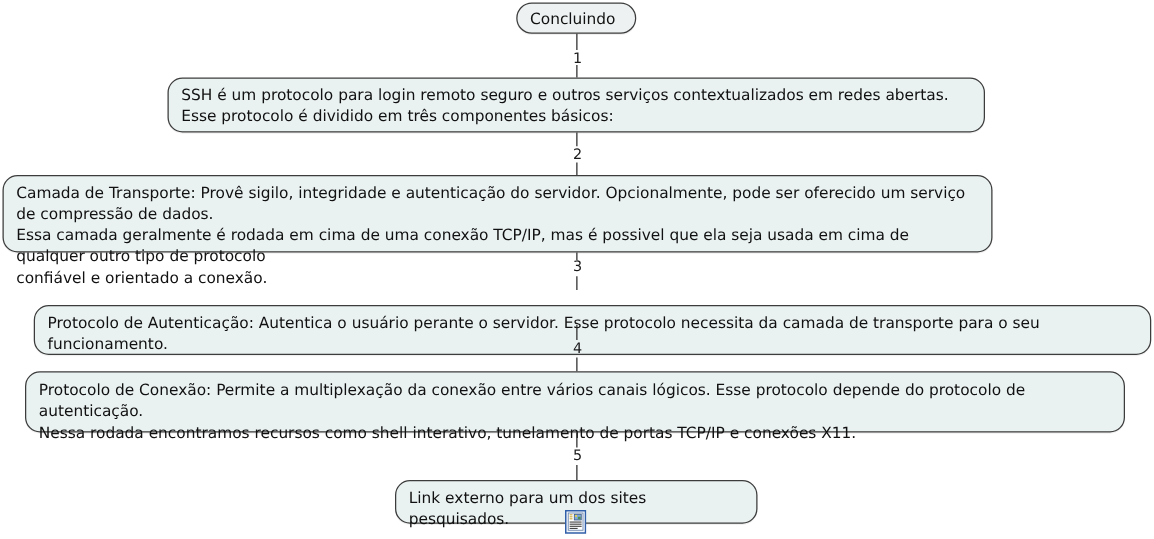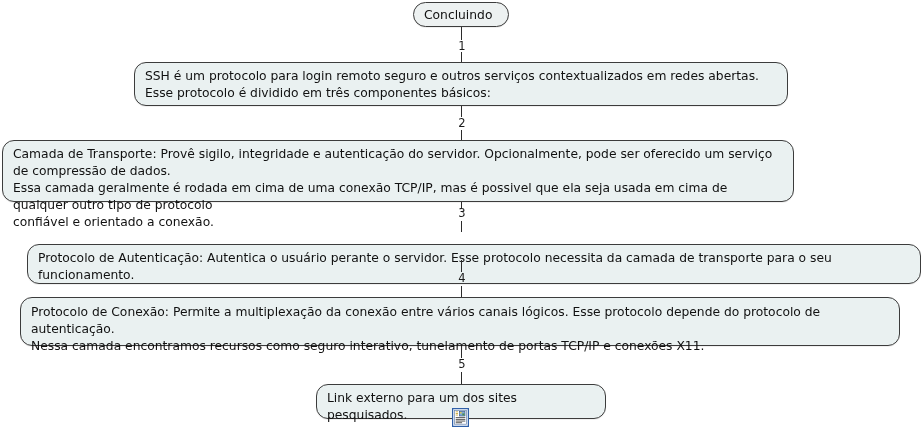--- a/index.html
+++ b/index.html
@@ -93,21 +93,21 @@
   <div class="conn-num" style="left:452px; top:207px;">3</div>
   <div class="conn" style="left:461px; top:221px; height:11px;"></div>
 
   <div class="node" style="left:14px; top:244px; width:894px; height:40px; padding-top:5px;margin-left:13px;">Protocolo de Autenticação: Autentica o usuário perante o servidor. Esse protocolo necessita da camada de transporte para o seu funcionamento.</div>
 
   <div class="conn" style="left:461px; top:260px; height:12px;"></div>
   <div class="conn-num" style="left:452px; top:272px;">4</div>
   <div class="conn" style="left:461px; top:286px; height:11px;"></div>
 
   <div class="node" style="left:20px; top:297px; width:880px; height:49px; padding-top:6px;">Protocolo de Conexão: Permite a multiplexação da conexão entre vários canais lógicos. Esse protocolo depende do protocolo de autenticação.
-Nessa camada encontramos recursos como seguro interativo, tunelamento de portas TCP/IP e conexões X11.</div>
+Nessa rodada encontramos recursos como shell interativo, tunelamento de portas TCP/IP e conexões X11.</div>
 
   <div class="conn" style="left:461px; top:346px; height:12px;"></div>
   <div class="conn-num" style="left:452px; top:358px;">5</div>
   <div class="conn" style="left:461px; top:372px; height:12px;"></div>
 
   <div class="node" style="left:316px; top:384px; width:290px; height:35px; padding-top:5px;">Link externo para um dos sites pesquisados.</div>
 
   <div class="doc-icon" style="left:452px; top:408px;">
     <svg width="17" height="19" viewBox="0 0 17 19" xmlns="http://www.w3.org/2000/svg">
       <rect x="0.5" y="0.5" width="16" height="18" fill="#f2f6fb" stroke="#2f5fa8" stroke-width="1.4"></rect>

